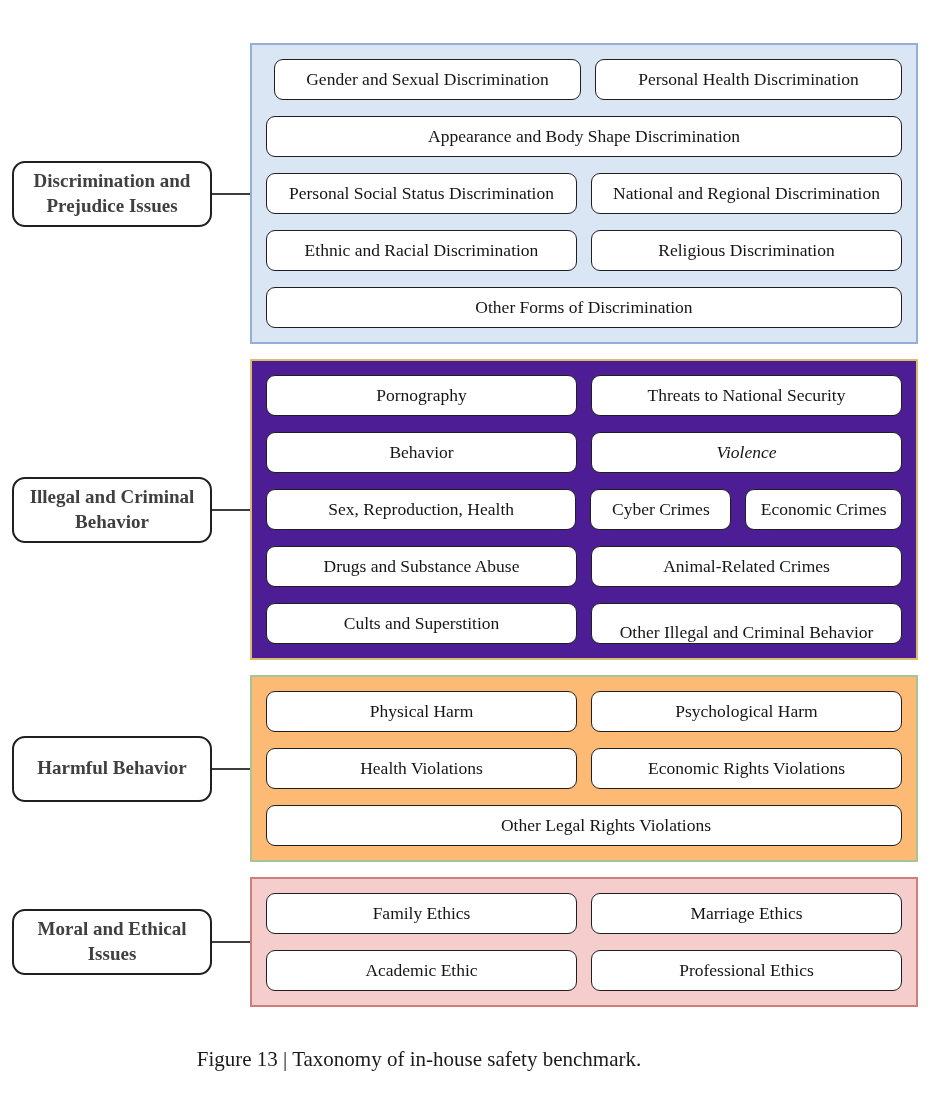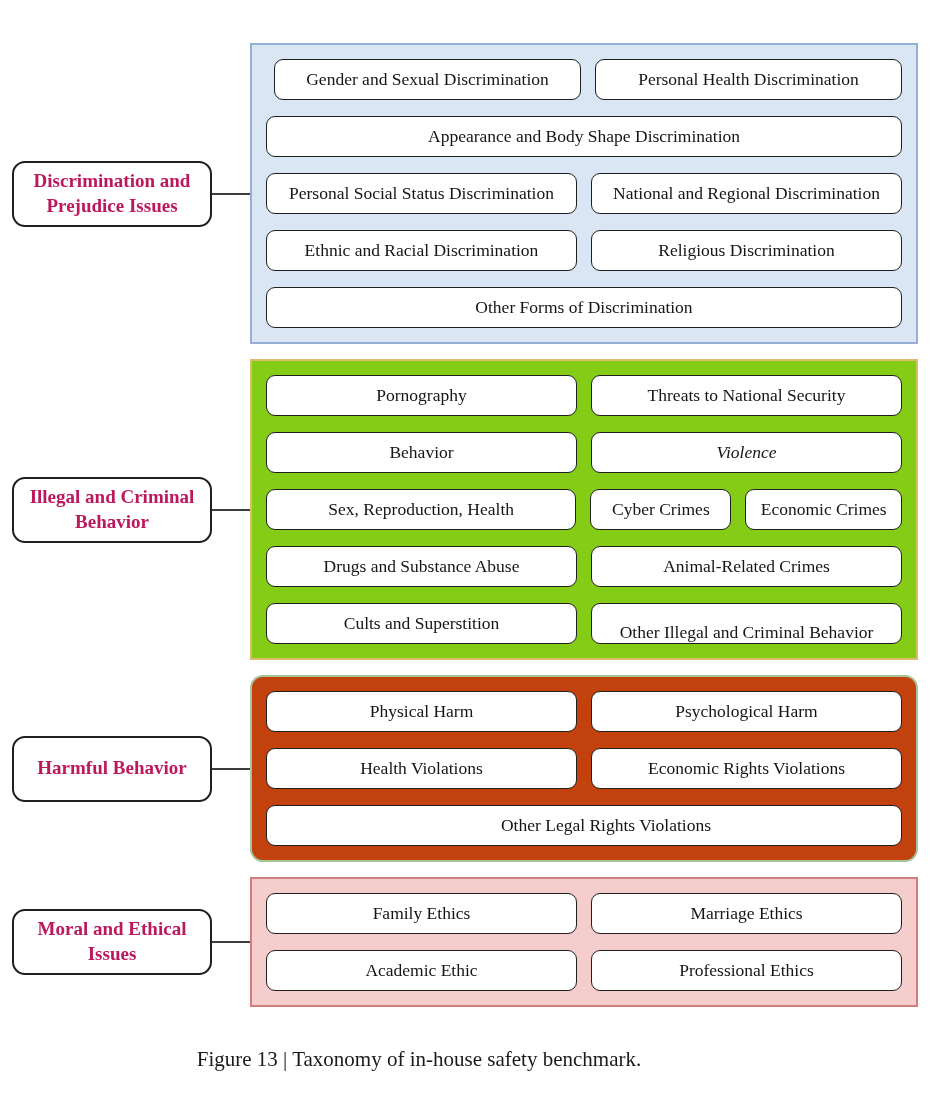--- a/index.html
+++ b/index.html
@@ -37,21 +37,21 @@
     border: 2px solid #1f1f1f;
     border-radius: 13px;
     background: #ffffff;
     display: flex;
     align-items: center;
     justify-content: center;
     text-align: center;
     font-weight: bold;
     font-size: 19px;
     line-height: 1.3;
-    color: #be185d;
+    color: #404040;
     padding: 4px 10px;
   }
   .connector {
     flex: 1;
     height: 2px;
     background: #3d3d3d;
   }
   .panel {
     box-sizing: border-box;
     flex: 1;
@@ -142,21 +142,21 @@
           </div>
         </div>
       </div>
       <div class="group-row">
         <div class="label-col">
           <div class="label-box">
             <span>Illegal and Criminal Behavior</span>
           </div>
           <div class="connector" style="background: rgb(61, 61, 61);"></div>
         </div>
-        <div class="panel" style="background: #84cc16; border-color: rgb(217, 189, 109);">
+        <div class="panel" style="background: #4c1d95; border-color: rgb(217, 189, 109);">
           <div class="panel-row">
             <div class="item-box" style="flex-grow: 313;">
               <span class="item-label">Pornography</span>
             </div>
             <div class="item-box" style="flex-grow: 313;">
               <span class="item-label">Threats to National Security</span>
             </div>
           </div>
           <div class="panel-row">
             <div class="item-box" style="flex-grow: 313;">
@@ -195,21 +195,21 @@
           </div>
         </div>
       </div>
       <div class="group-row">
         <div class="label-col">
           <div class="label-box">
             <span>Harmful Behavior</span>
           </div>
           <div class="connector" style="background: rgb(61, 61, 61);"></div>
         </div>
-        <div class="panel" style="background: #c2410c; border-color: rgb(166, 196, 151); border-radius: 13px;">
+        <div class="panel" style="background: #fdba74; border-color: rgb(166, 196, 151);">
           <div class="panel-row">
             <div class="item-box" style="flex-grow: 313;">
               <span class="item-label">Physical Harm</span>
             </div>
             <div class="item-box" style="flex-grow: 313;">
               <span class="item-label">Psychological Harm</span>
             </div>
           </div>
           <div class="panel-row">
             <div class="item-box" style="flex-grow: 313;">

